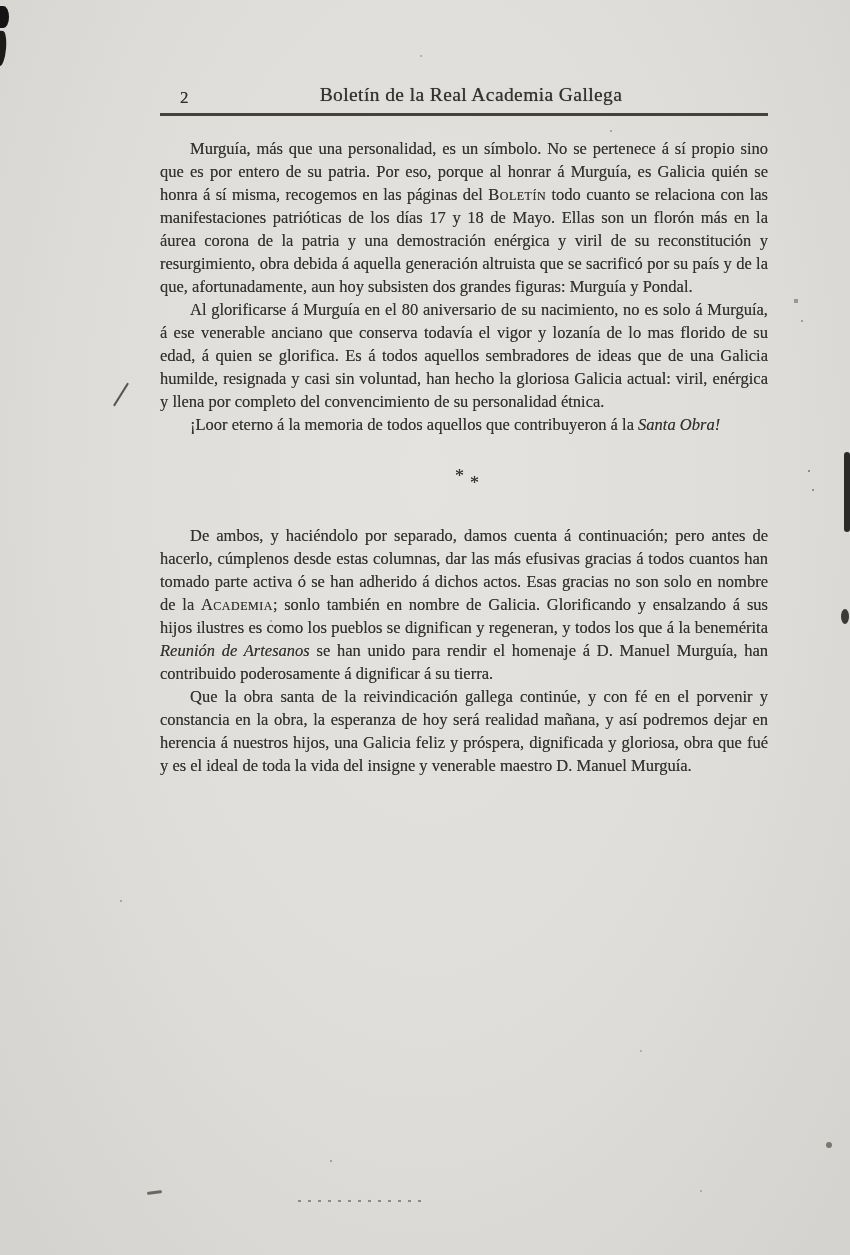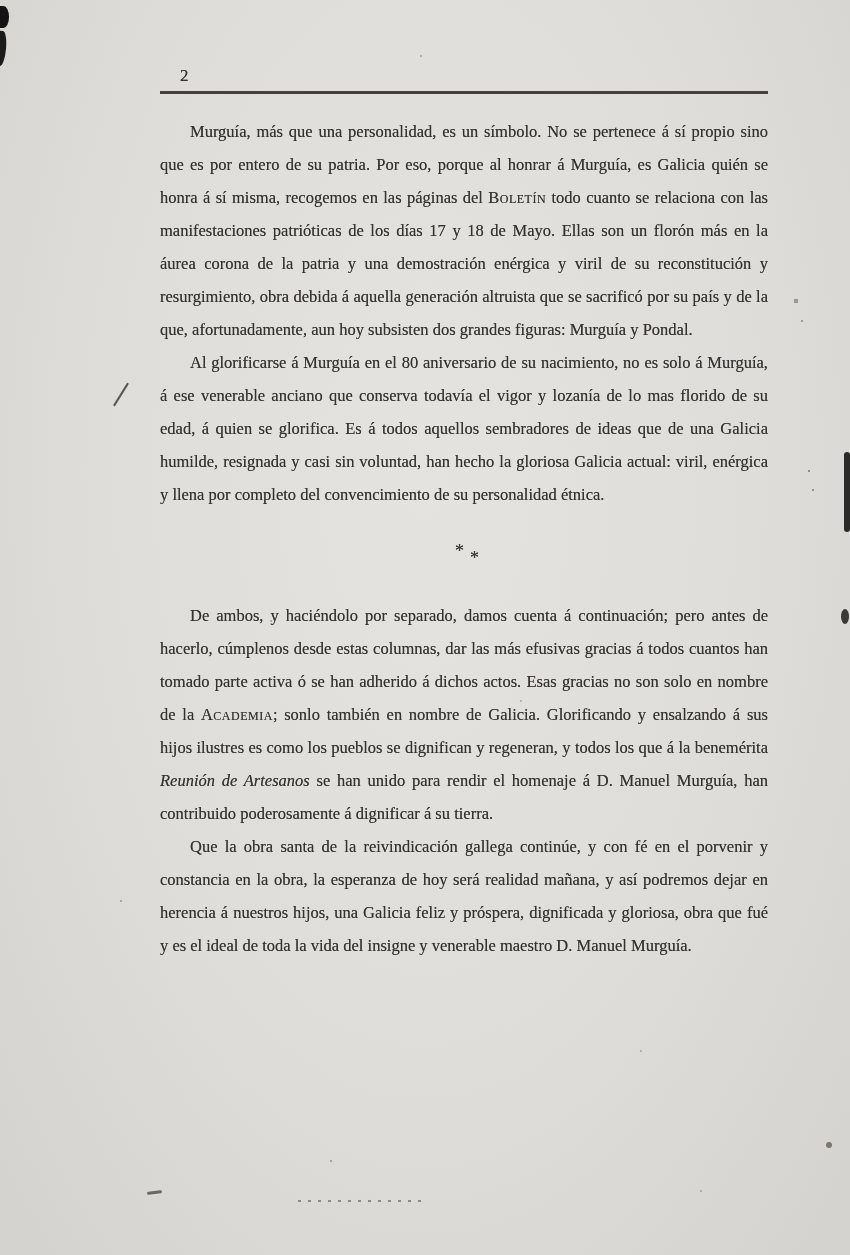--- a/index.html
+++ b/index.html
@@ -40,21 +40,21 @@
     font-size: 19.5px;
     letter-spacing: 0.4px;
     padding-left: 14px;
     text-shadow: 0 0 0.7px rgba(50,48,45,0.8);
   }
   .section p {
     margin: 0;
     text-align: justify;
     text-indent: 30px;
     font-size: 16.5px;
-    line-height: 33px;
+    line-height: 23px;
     hyphens: auto;
     -webkit-hyphens: auto;
     text-shadow: 0 0 0.6px rgba(55,52,48,0.65);
   }
   .sec-top { margin-top: 21px; }
   .italic { font-style: italic; }
   .smallcaps { font-variant: small-caps; letter-spacing: 0.5px; }
   .asterism {
     text-align: center;
     font-size: 18px;
@@ -103,25 +103,27 @@
   <div class="artifact a-r2"></div>
   <div class="artifact a-b1"></div>
   <div class="artifact a-b2"></div>
   <div class="artifact a-br"></div>
   <div class="specks" ,=""></div>
 
   <div class="content">
 
     <header class="header">
       <span class="pagenum">2</span>
+      <span class="title">Boletín de la Real Academia Gallega</span>
     </header>
 
     <div class="section sec-top">
         <p><span>Murguía, más que una personalidad, es un símbolo. No se pertenece á sí propio sino que es por entero de su patria. Por eso, porque al honrar á Murguía, es Galicia quién se honra á sí misma, recogemos en las páginas del </span><span class="smallcaps">Boletín</span><span> todo cuanto se relaciona con las manifestaciones patrióticas de los días 17 y 18 de Mayo. Ellas son un florón más en la áurea corona de la patria y una demostración enérgica y viril de su reconstitución y resurgimiento, obra debida á aquella generación altruista que se sacrificó por su país y de la que, afortunadamente, aun hoy subsisten dos grandes figuras: Murguía y Pondal.</span></p>
         <p><span>Al glorificarse á Murguía en el 80 aniversario de su nacimiento, no es solo á Murguía, á ese venerable anciano que conserva todavía el vigor y lozanía de lo mas florido de su edad, á quien se glorifica. Es á todos aquellos sembradores de ideas que de una Galicia humilde, resignada y casi sin voluntad, han hecho la gloriosa Galicia actual: viril, enérgica y llena por completo del convencimiento de su personalidad étnica.</span></p>
+        <p><span>¡Loor eterno á la memoria de todos aquellos que contribuyeron á la </span><span class="italic">Santa Obra!</span></p>
       </div>
 
     <div class="asterism"><span class="ast-a">*</span><span class="ast-b">*</span></div>
 
     <div class="section">
         <p><span>De ambos, y haciéndolo por separado, damos cuenta á continuación; pero antes de hacerlo, cúmplenos desde estas columnas, dar las más efusivas gracias á todos cuantos han tomado parte activa ó se han adherido á dichos actos. Esas gracias no son solo en nombre de la </span><span class="smallcaps">Academia</span><span>; sonlo también en nombre de Galicia. Glorificando y ensalzando á sus hijos ilustres es como los pueblos se dignifican y regeneran, y todos los que á la benemérita </span><span class="italic">Reunión de Artesanos</span><span> se han unido para rendir el homenaje á D. Manuel Murguía, han contribuido poderosamente á dignificar á su tierra.</span></p>
         <p><span>Que la obra santa de la reivindicación gallega continúe, y con fé en el porvenir y constancia en la obra, la esperanza de hoy será realidad mañana, y así podremos dejar en herencia á nuestros hijos, una Galicia feliz y próspera, dignificada y gloriosa, obra que fué y es el ideal de toda la vida del insigne y venerable maestro D. Manuel Murguía.</span></p>
       </div>
 
   </div>

